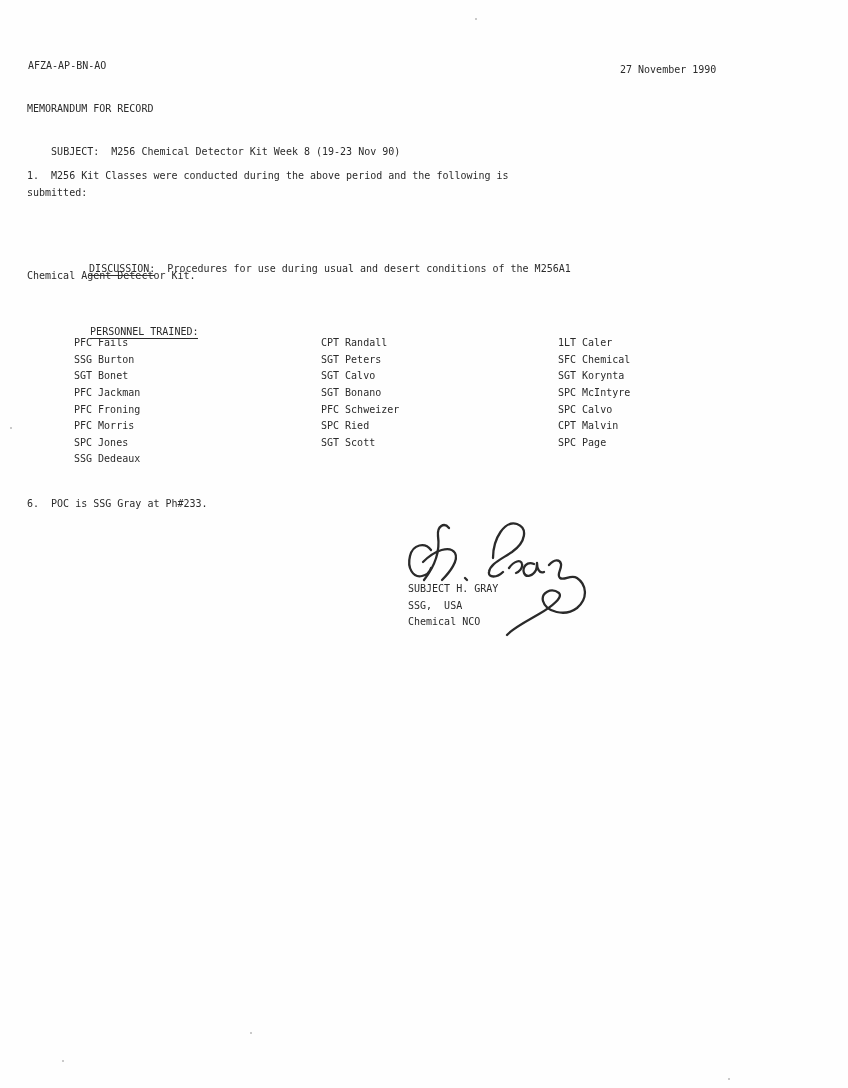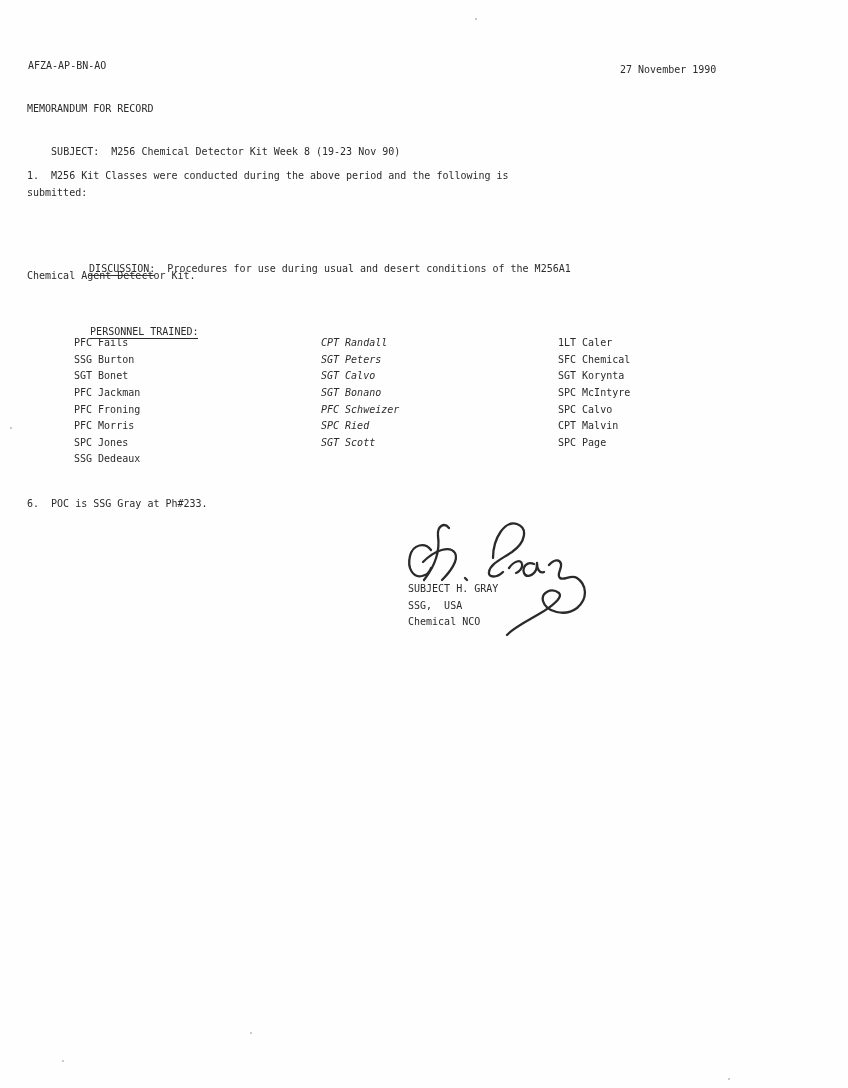--- a/index.html
+++ b/index.html
@@ -13,21 +13,21 @@
     line-height:1;
     color:#2b2b2b;
   }
   .line{position:absolute;white-space:pre;}
   .ul{border-bottom:1.5px solid #2b2b2b;padding-bottom:1px;}
   .gap2{display:inline-block;width:2ch;}
   
   .ptable{position:absolute;left:74px;top:335px;}
   .prow{display:flex;height:16.6px;align-items:center;gap:45px;}
   .pc1{width:202px;white-space:pre;}
-  .pc2{width:157px;white-space:pre;font-style:italic;}
+  .pc2{width:157px;white-space:pre;}
   .pc3{white-space:pre;margin-left:35px;}
   
   .sig-svg{position:absolute;left:393px;top:514px;width:205px;height:125px;}
   .sigblock{position:absolute;white-space:pre;}
   .speck{position:absolute;width:2px;height:2px;background:#9a9a9a;border-radius:50%;opacity:.7;}
 </style>
 </head>
 <body>
 
 <div class="page">

